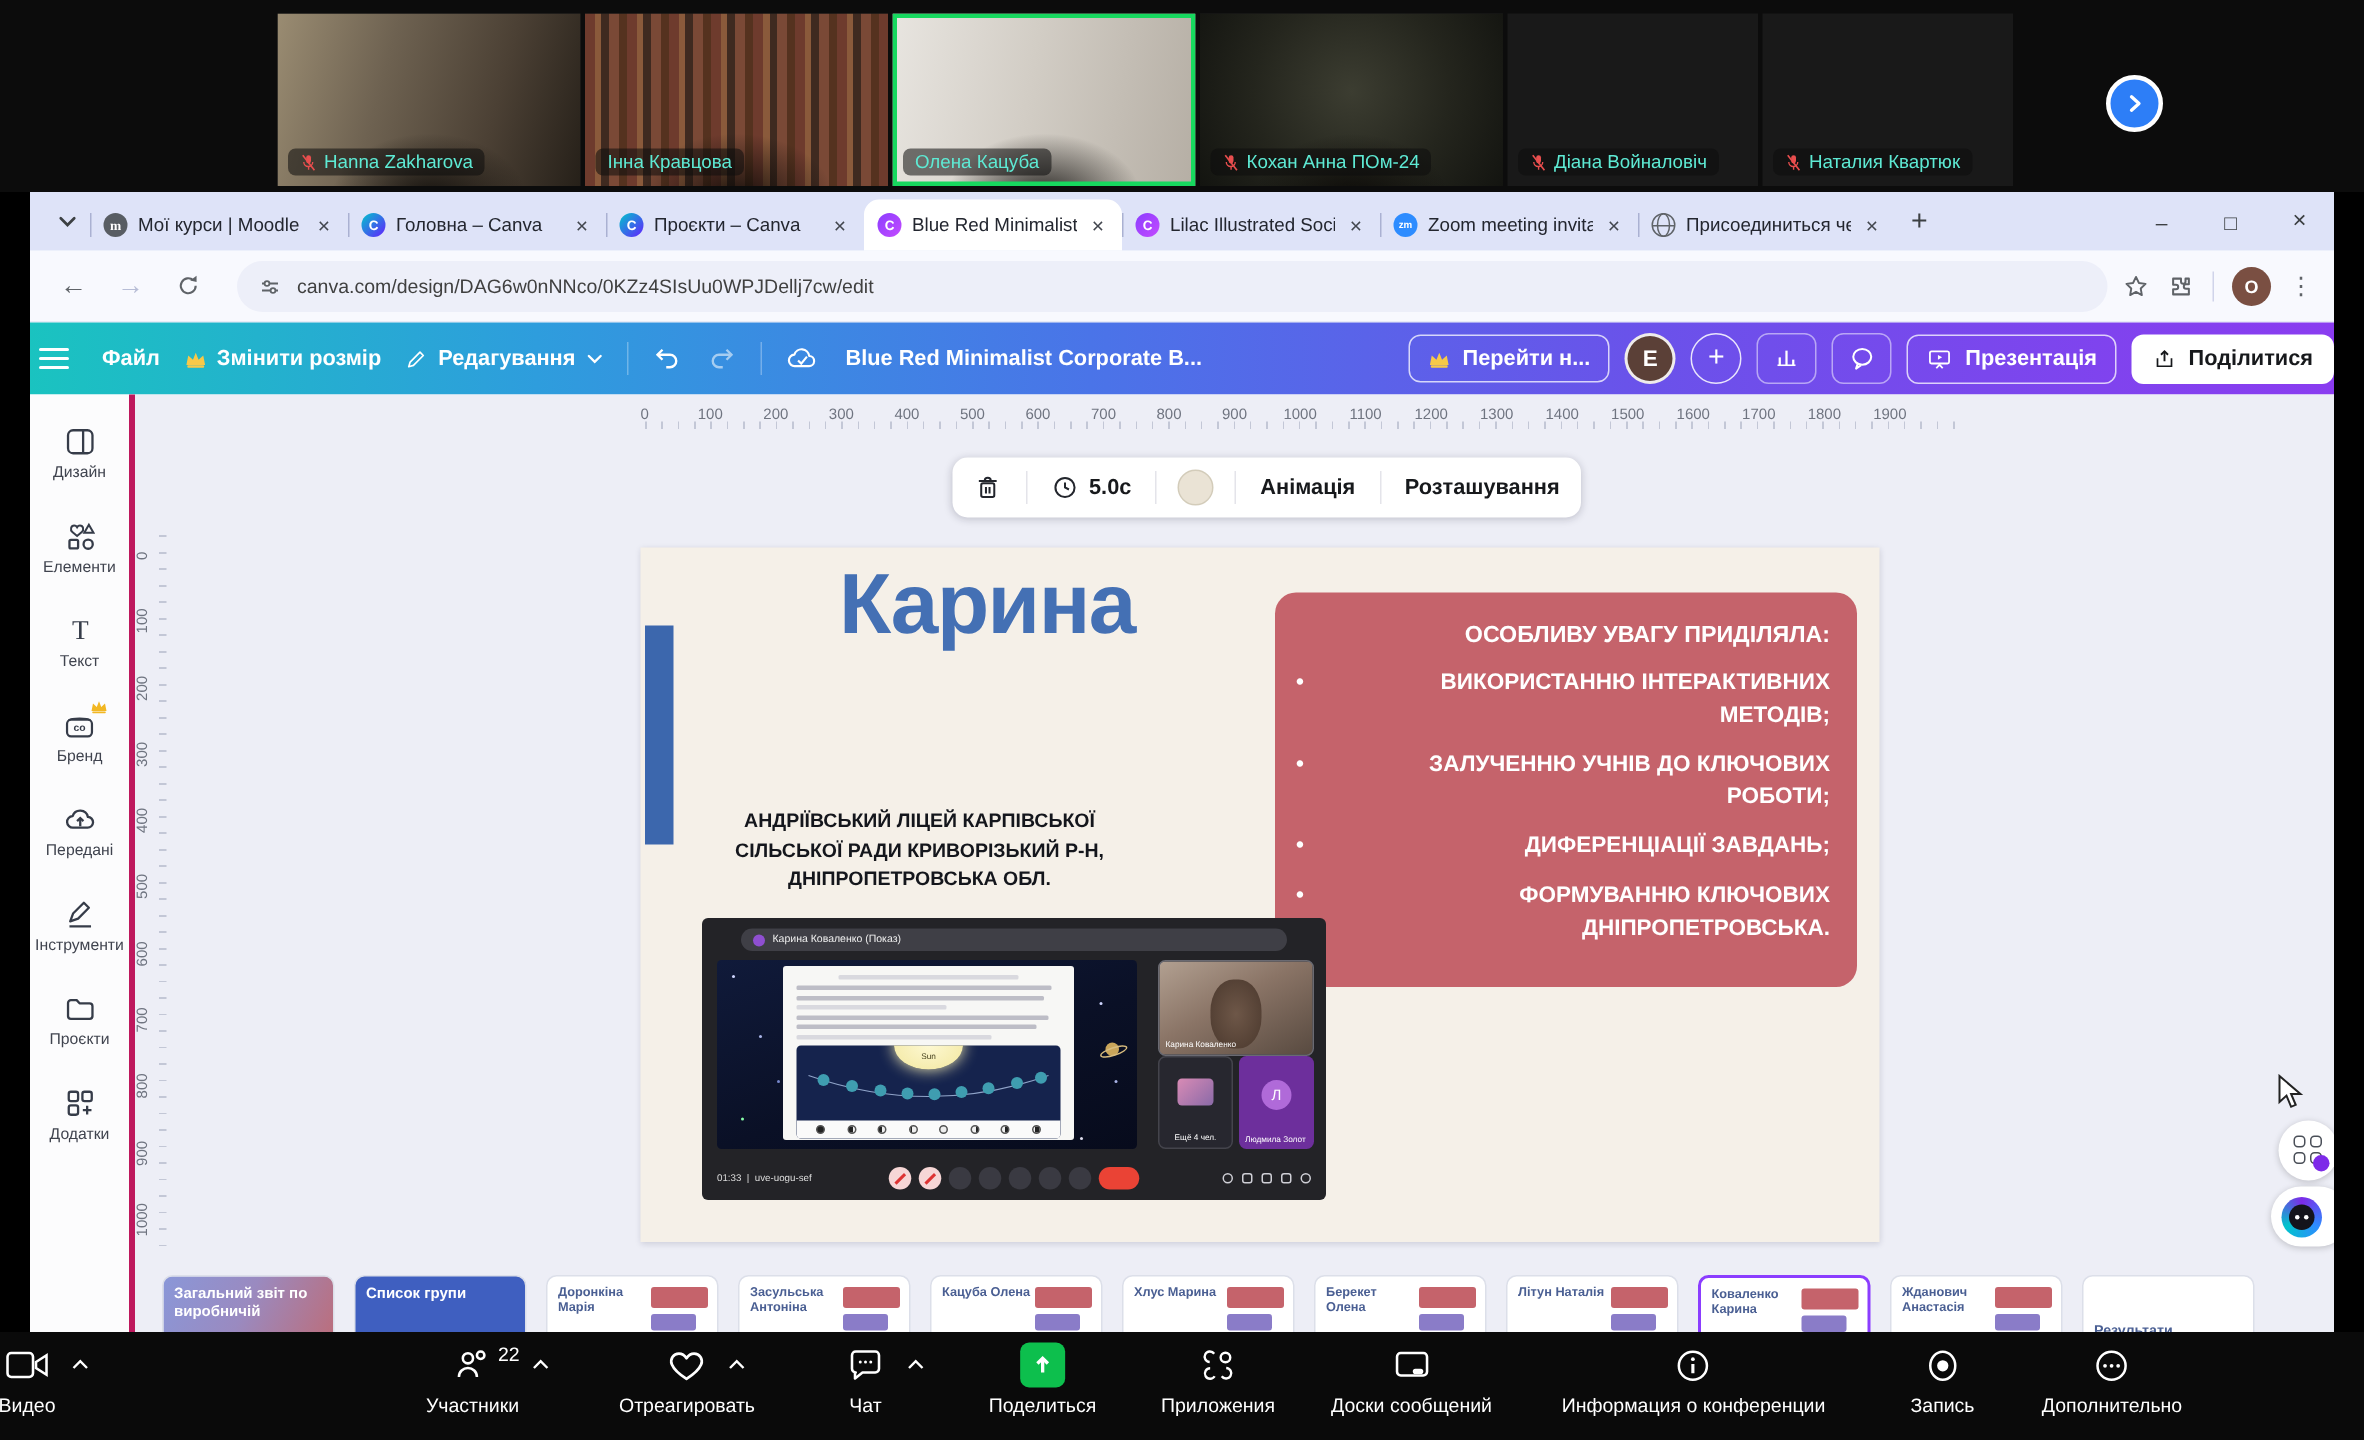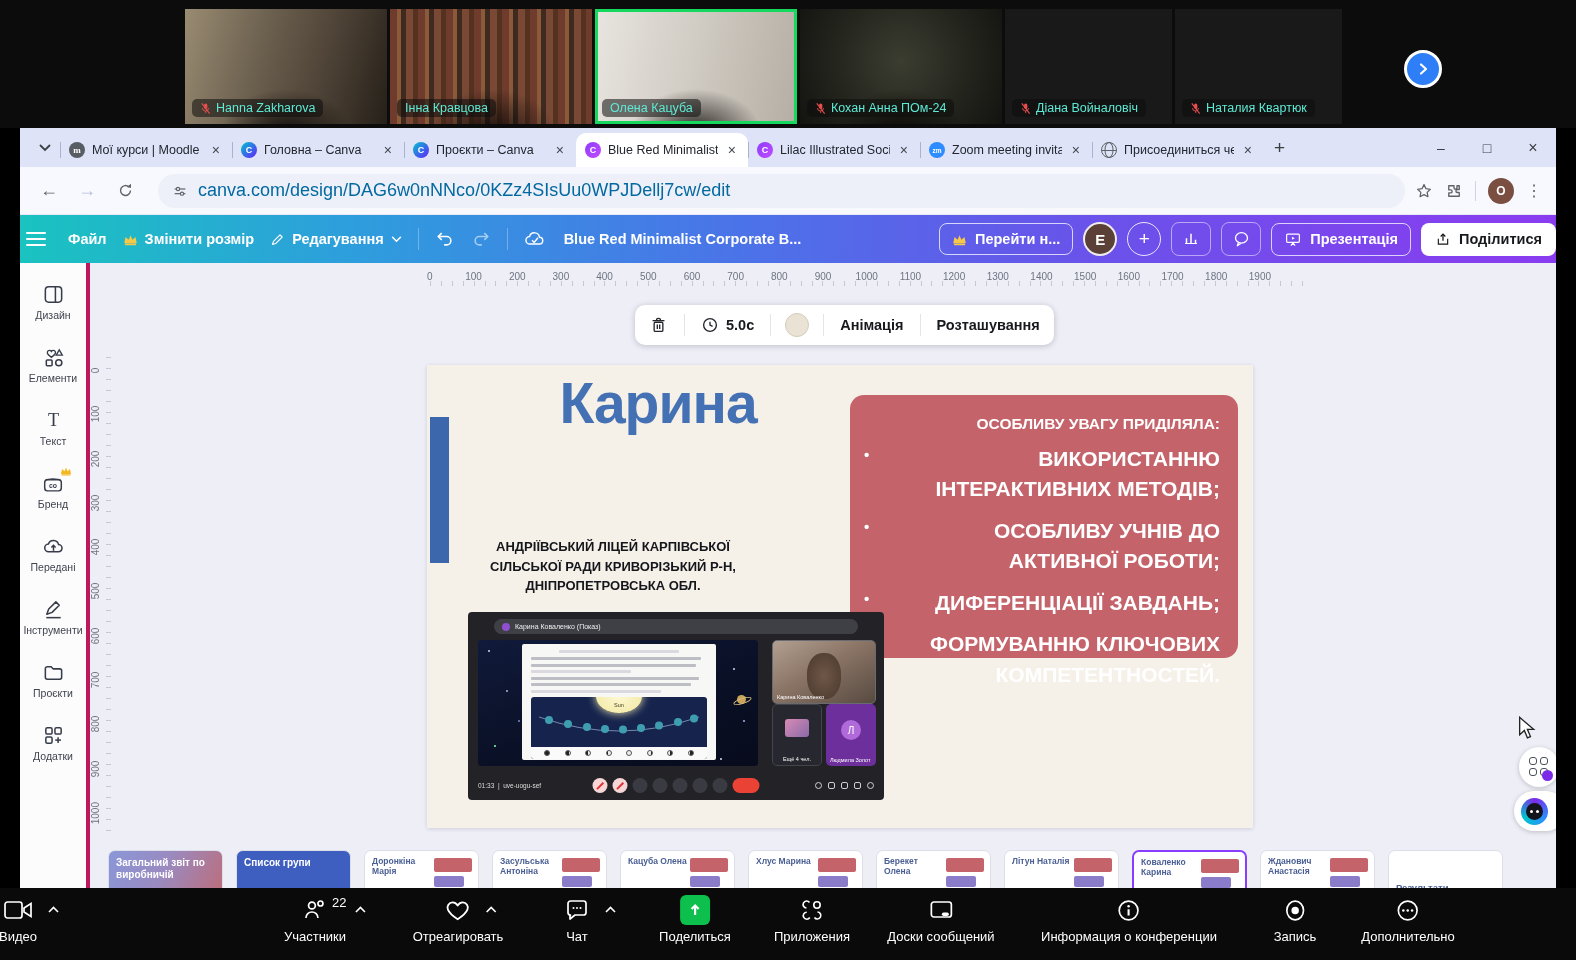--- a/index.html
+++ b/index.html
@@ -44,21 +44,21 @@
   .fav.globe::before{content:"";position:absolute;left:50%;top:-1px;bottom:-1px;width:7px;transform:translateX(-50%);border:1.3px solid #5f6368;border-radius:50%;}
   .fav.globe::after{content:"";position:absolute;left:0;right:0;top:50%;border-top:1.3px solid #5f6368;}
   .newtab{font-size:19px;color:#3c4043;margin:0 0 8px 10px;}
   .wincontrols{position:absolute;right:0;top:0;height:39px;display:flex;align-items:center;}
   .winbtn{width:46px;height:39px;display:flex;align-items:center;justify-content:center;color:#3c4043;font-size:14px;}
 
   .navbar{height:48px;background:#f8f9fe;border-bottom:1px solid #e7eaf6;display:flex;align-items:center;padding:0 14px;}
   .nav-ic{width:30px;height:30px;display:flex;align-items:center;justify-content:center;color:#5f6368;font-size:18px;margin-right:8px;}
   .nav-ic.disabled{color:#b7bdd6;}
   .urlpill{flex:1;height:34px;background:#edeff9;border-radius:17px;display:flex;align-items:center;gap:10px;padding:0 14px;margin:0 10px;}
-  .url-text{font-size:18px;color:#0369a1;}
+  .url-text{font-size:13px;color:#404040;}
   .nav-right{display:flex;align-items:center;gap:12px;}
   .divi{width:1px;height:20px;background:#d0d4ea;}
   .profile{width:26px;height:26px;border-radius:50%;background:#7a4f42;color:#fff;font-size:12px;font-weight:700;display:flex;align-items:center;justify-content:center;}
   .menu-dots{font-size:16px;color:#5f6368;}
 
   
   .canva-header{height:48px;background:linear-gradient(90deg,#1ac3c0 0%,#2e9ddd 22%,#4a74e8 46%,#6a52ea 70%,#8a3cf0 100%);display:flex;align-items:center;padding:0 0;color:#fff;}
   .hbtn{display:flex;align-items:center;gap:7px;font-size:14.5px;font-weight:600;padding:8px 8px;border-radius:8px;white-space:nowrap;}
   .hamburger{width:20px;display:flex;flex-direction:column;gap:4px;margin:0 14px 0 6px;}
   .hamburger i{height:2px;background:#fff;border-radius:1px;}
@@ -86,21 +86,21 @@
   .vnum{height:44.3px;display:flex;align-items:center;justify-content:center;font-size:10px;color:#6f7480;writing-mode:vertical-rl;transform:rotate(180deg);}
   .vticks{position:absolute;left:16px;top:88px;width:5px;height:480px;background:repeating-linear-gradient(0deg,#c3c7d6 0 1px,transparent 1px 11px);}
 
   .slide{position:absolute;left:337px;top:102px;width:826px;height:463px;background:#f5f0e8;box-shadow:0 1px 4px rgba(30,30,60,.15);z-index:1;}
   .s-bar{position:absolute;left:3px;top:52px;width:19px;height:146px;background:#3c67ad;}
   .s-title{position:absolute;left:28px;top:4px;width:406px;text-align:center;font-size:57px;font-weight:700;color:#4470b4;line-height:1.22;letter-spacing:-1px;}
   .s-sub{position:absolute;left:50px;top:172px;width:272px;text-align:center;font-size:13px;font-weight:700;color:#14161c;line-height:1.5;}
   .s-call{position:absolute;left:423px;top:30px;width:388px;height:263px;background:#c5636b;border-radius:14px;padding:20px 18px 16px 36px;color:#fff;text-align:right;font-weight:800;}
   .s-call-head{font-size:15.5px;margin-bottom:11px;}
   .s-call ul{list-style:none;}
-  .s-call li{position:relative;font-size:21px;line-height:1.45;margin-bottom:11px;}
+  .s-call li{position:relative;font-size:15px;line-height:1.45;margin-bottom:11px;}
   .s-call li::before{content:"\2022";position:absolute;left:-22px;top:0;font-size:15px;}
 
   
   .embed{position:absolute;left:41px;top:247px;width:416px;height:188px;background:#232327;border-radius:4px;overflow:hidden;z-index:2;}
   .e-top{position:absolute;left:26px;right:26px;top:7px;height:15px;background:#3f3f46;border-radius:8px;display:flex;align-items:center;gap:5px;padding:0 8px;}
   .e-dot{width:8px;height:8px;border-radius:50%;background:#8f4fd1;}
   .e-top span{font-size:7px;color:#eee;white-space:nowrap;}
   .e-main{position:absolute;left:10px;top:28px;width:280px;bottom:34px;background:linear-gradient(160deg,#101a3a 0%,#0a1026 55%,#070b1c 100%);border-radius:3px;overflow:hidden;}
   .e-stars{position:absolute;left:10px;top:10px;width:2px;height:2px;background:#cfd6ff;border-radius:50%;box-shadow:18px 40px 0 #aab4e8,6px 95px 0 #8fa,245px 18px 0 #cfd6ff,255px 70px 0 #aab4e8,232px 108px 0 #dde,120px 118px 0 #99a8e0,30px 70px 0 #7788cc;}
   .e-saturn{position:absolute;right:12px;top:55px;width:9px;height:9px;border-radius:50%;background:#c9a55a;}
@@ -604,23 +604,23 @@
         <div class="s-bar"></div>
         <div class="s-title">
           <div>Карина</div>
         </div>
         <div class="s-sub">АНДРІЇВСЬКИЙ ЛІЦЕЙ КАРПІВСЬКОЇ СІЛЬСЬКОЇ РАДИ КРИВОРІЗЬКИЙ Р-Н, ДНІПРОПЕТРОВСЬКА ОБЛ.</div>
         <div class="s-call">
           <div class="s-call-head">ОСОБЛИВУ УВАГУ ПРИДІЛЯЛА:</div>
           <ul>
 
           <li>ВИКОРИСТАННЮ ІНТЕРАКТИВНИХ МЕТОДІВ;</li>
-              <li>ОСОБЛИВУ УЧНІВ ДО АКТИВНОЇ РОБОТИ;</li>
+              <li>ЗАЛУЧЕННЮ УЧНІВ ДО КЛЮЧОВИХ РОБОТИ;</li>
               <li>ДИФЕРЕНЦІАЦІЇ ЗАВДАНЬ;</li>
-              <li>ФОРМУВАННЮ КЛЮЧОВИХ КОМПЕТЕНТНОСТЕЙ.</li>
+              <li>ФОРМУВАННЮ КЛЮЧОВИХ ДНІПРОПЕТРОВСЬКА.</li>
             </ul>
         </div>
 
         <div class="embed">
           <div class="e-top">
             <span class="e-dot"></span>
             <span>Карина Коваленко (Показ)</span>
           </div>
           <div class="e-main">
             <span class="e-stars"></span>

